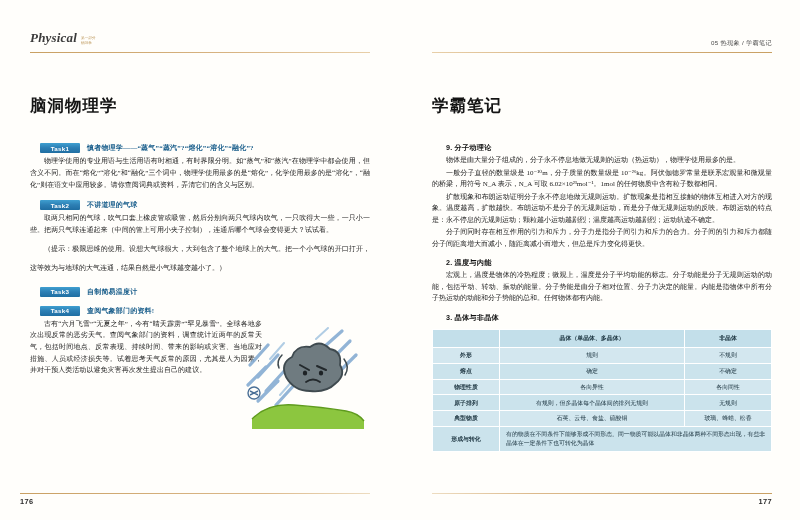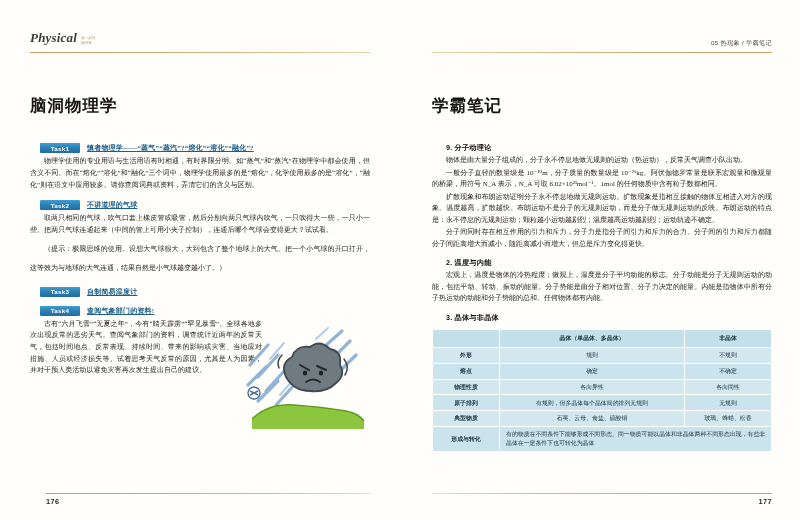--- a/index.html
+++ b/index.html
@@ -105,21 +105,20 @@
     letter-spacing: 0.3px;
     text-align: center;
     border-radius: 1px;
   }
   .task-title {
     font-family: "Liberation Serif", serif;
     font-weight: bold;
     font-size: 7px;
     color: #1b5f8c;
     letter-spacing: 0.2px;
-    text-decoration: underline;
   }
   .body-p {
     font-size: 7px;
     line-height: 11.6px;
     text-align: justify;
     text-justify: inter-ideograph;
     text-indent: 2em;
     margin: 2px 0 0 0;
     color: #1c1c1c;
     letter-spacing: 0.05px;
@@ -195,21 +194,21 @@
   table.cryst tbody tr:nth-child(even) td { background: #cbe3ec; }
   table.cryst td.wide {
     text-align: left;
     padding-left: 6px;
     line-height: 8.6px;
   }
 
   
   .foot {
     position: absolute;
-    left: 46px;
+    left: 20px;
     right: 30px;
     bottom: 14px;
   }
   .foot.right { left: 32px; right: 28px; }
   .rule-bot {
     height: 1.3px;
     background: linear-gradient(90deg, #c9a063 0%, #dcb98b 70%, #eddcc0 100%);
   }
   .rule-bot.flip {
     background: linear-gradient(90deg, #eddcc0 0%, #dcb98b 30%, #c9a063 100%);
@@ -321,21 +320,21 @@
   <div class="page page-right">
 
     <div class="runhead right">
       <span class="runhead-right-text">05 热现象 / 学霸笔记</span>
     </div>
     <div class="rule-top flip"></div>
 
     <div class="page-title">学霸笔记</div>
 
     <div class="sec-h">9. 分子动理论</div>
-    <p class="r-p">物体是由大量分子组成的，分子永不停息地做无规则的运动（热运动），反常天气调查小队出动。</p>
+    <p class="r-p">物体是由大量分子组成的，分子永不停息地做无规则的运动（热运动），物理学使用最多的是。</p>
     <p class="r-p">一般分子直径的数量级是 10⁻¹⁰m，分子质量的数量级是 10⁻²⁶kg。阿伏伽德罗常量是联系宏观量和微观量的桥梁，用符号 N_A 表示，N_A 可取 6.02×10²³mol⁻¹。1mol 的任何物质中含有粒子数都相同。</p>
     <p class="r-p">扩散现象和布朗运动证明分子永不停息地做无规则运动。扩散现象是指相互接触的物体互相进入对方的现象。温度越高，扩散越快。布朗运动不是分子的无规则运动，而是分子做无规则运动的反映。布朗运动的特点是：永不停息的无规则运动；颗粒越小运动越剧烈；温度越高运动越剧烈；运动轨迹不确定。</p>
     <p class="r-p">分子间同时存在相互作用的引力和斥力，分子力是指分子间引力和斥力的合力。分子间的引力和斥力都随分子间距离增大而减小，随距离减小而增大，但总是斥力变化得更快。</p>
 
     <div class="sec-h">2. 温度与内能</div>
     <p class="r-p">宏观上，温度是物体的冷热程度；微观上，温度是分子平均动能的标志。分子动能是分子无规则运动的动能，包括平动、转动、振动的能量。分子势能是由分子相对位置、分子力决定的能量。内能是指物体中所有分子热运动的动能和分子势能的总和。任何物体都有内能。</p>
 
     <div class="sec-h">3. 晶体与非晶体</div>
 
     <table class="cryst">

